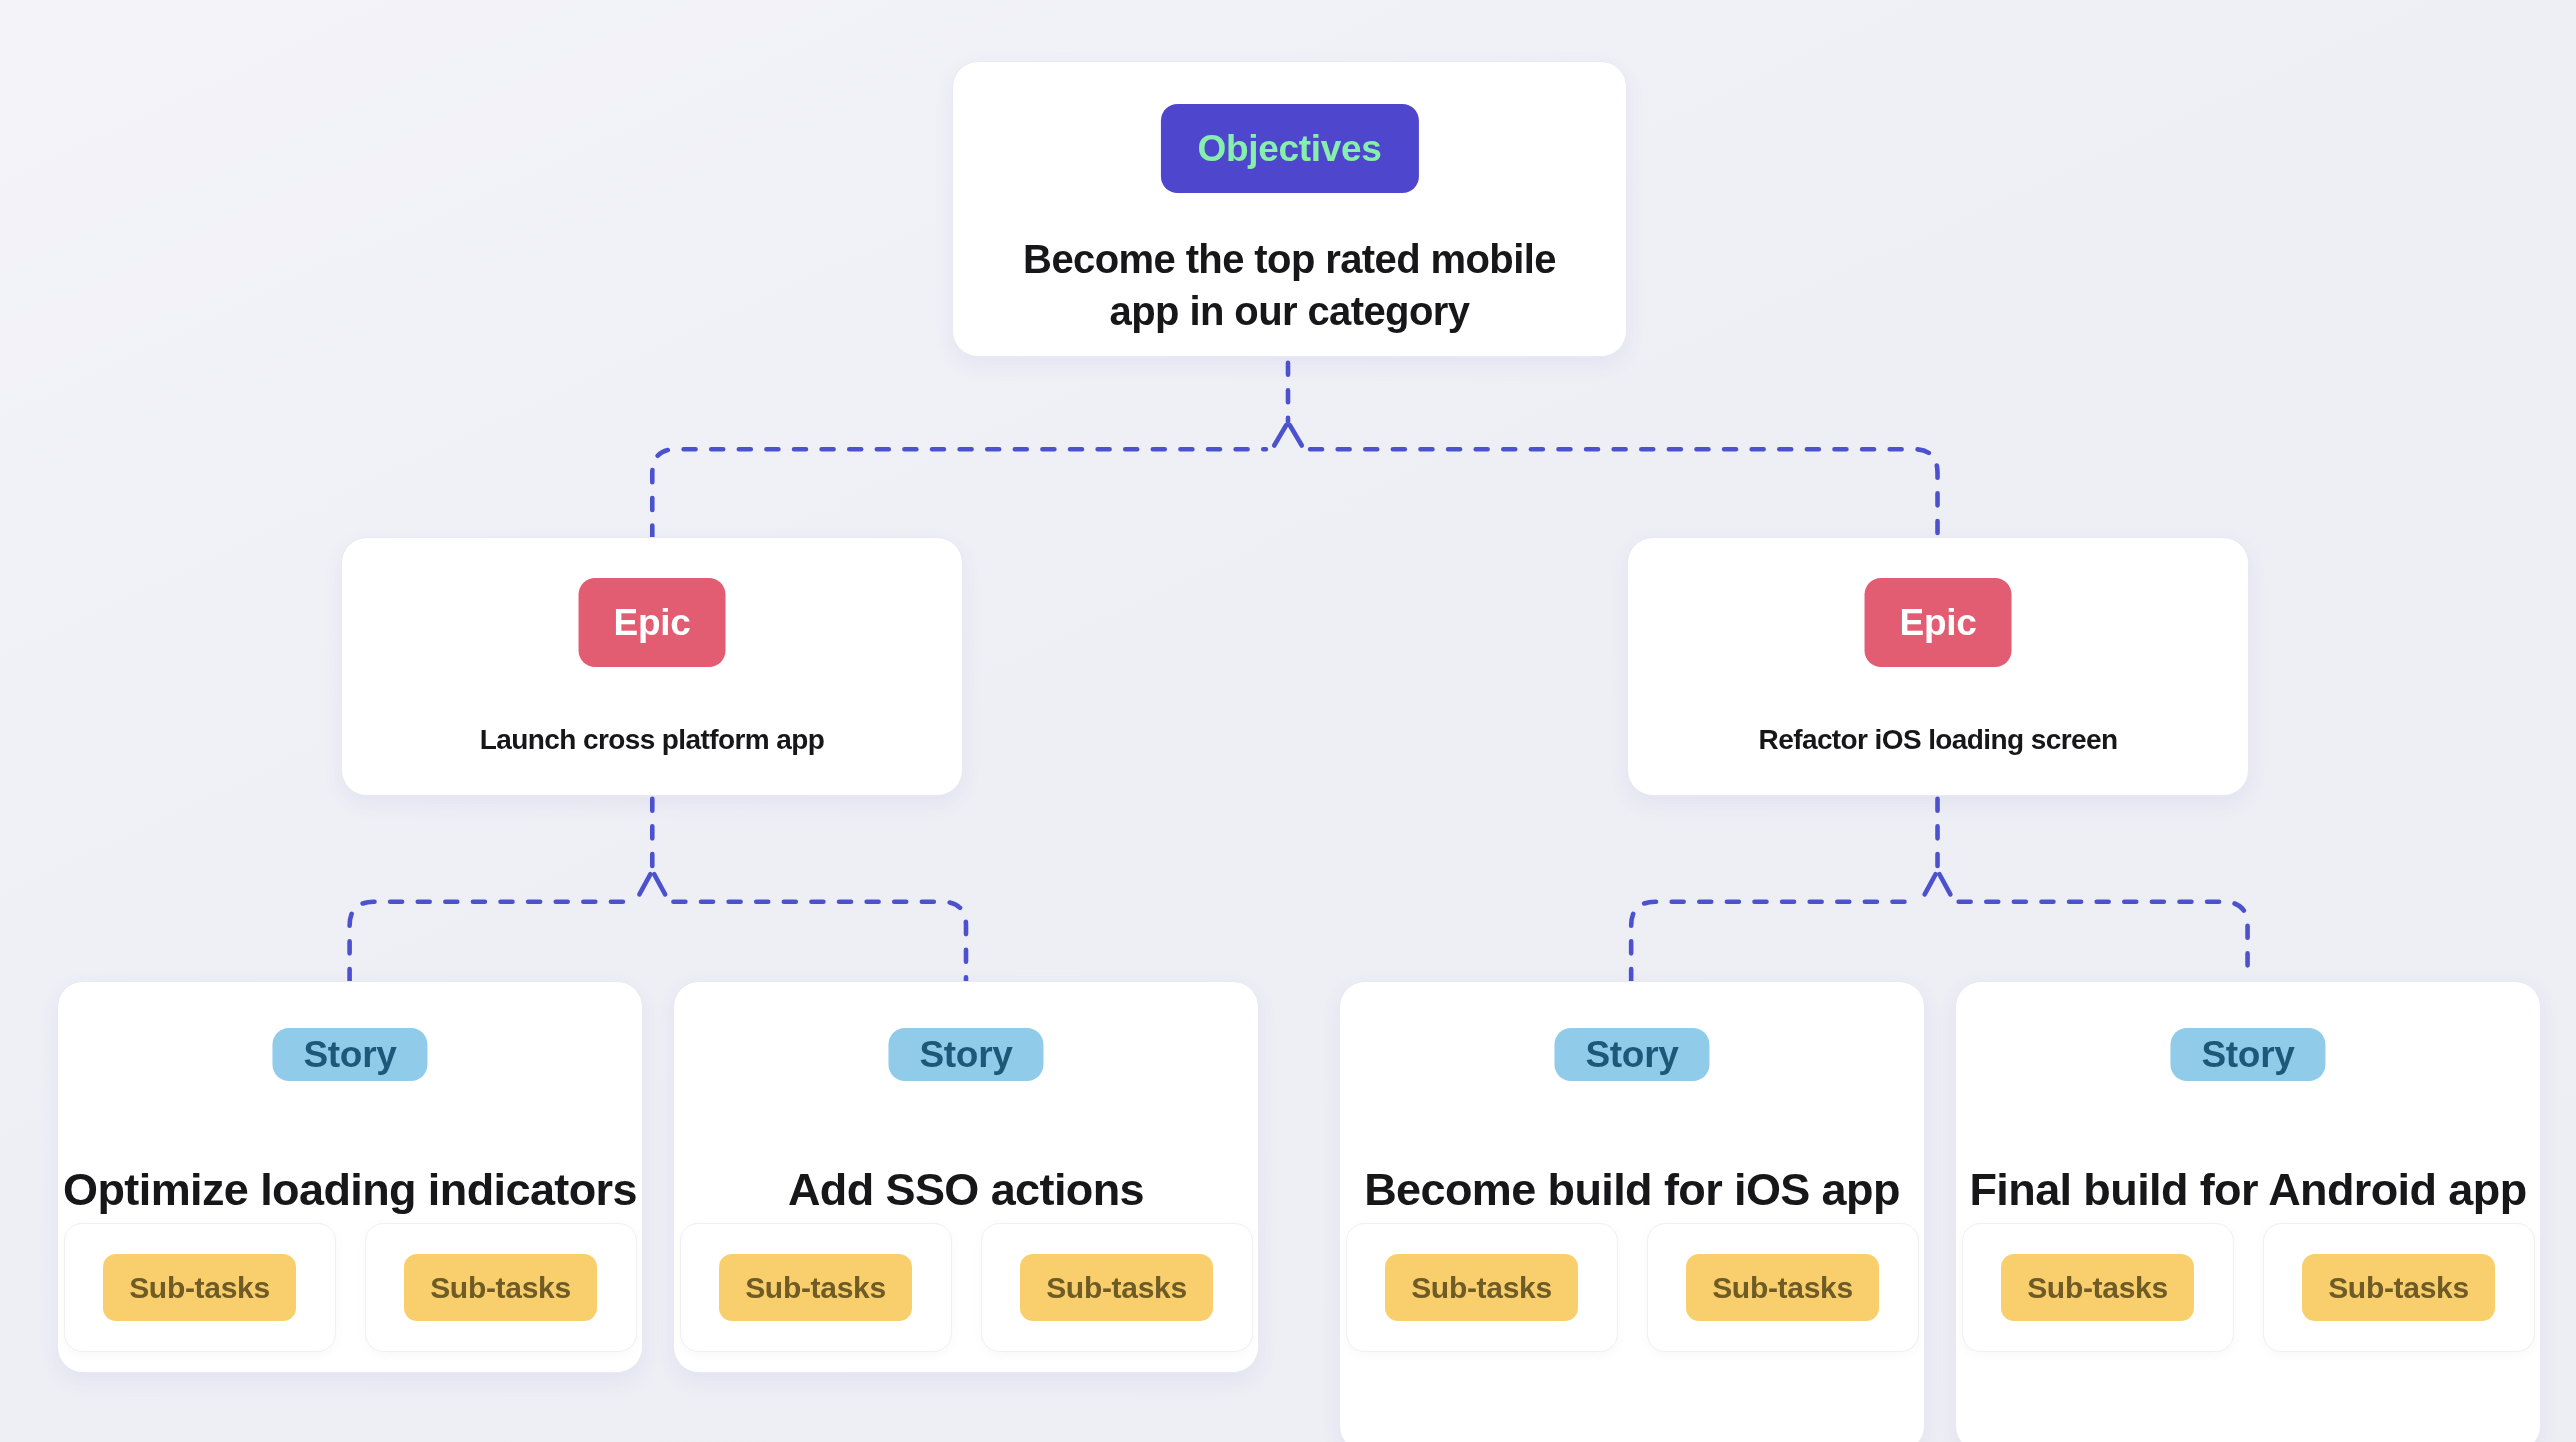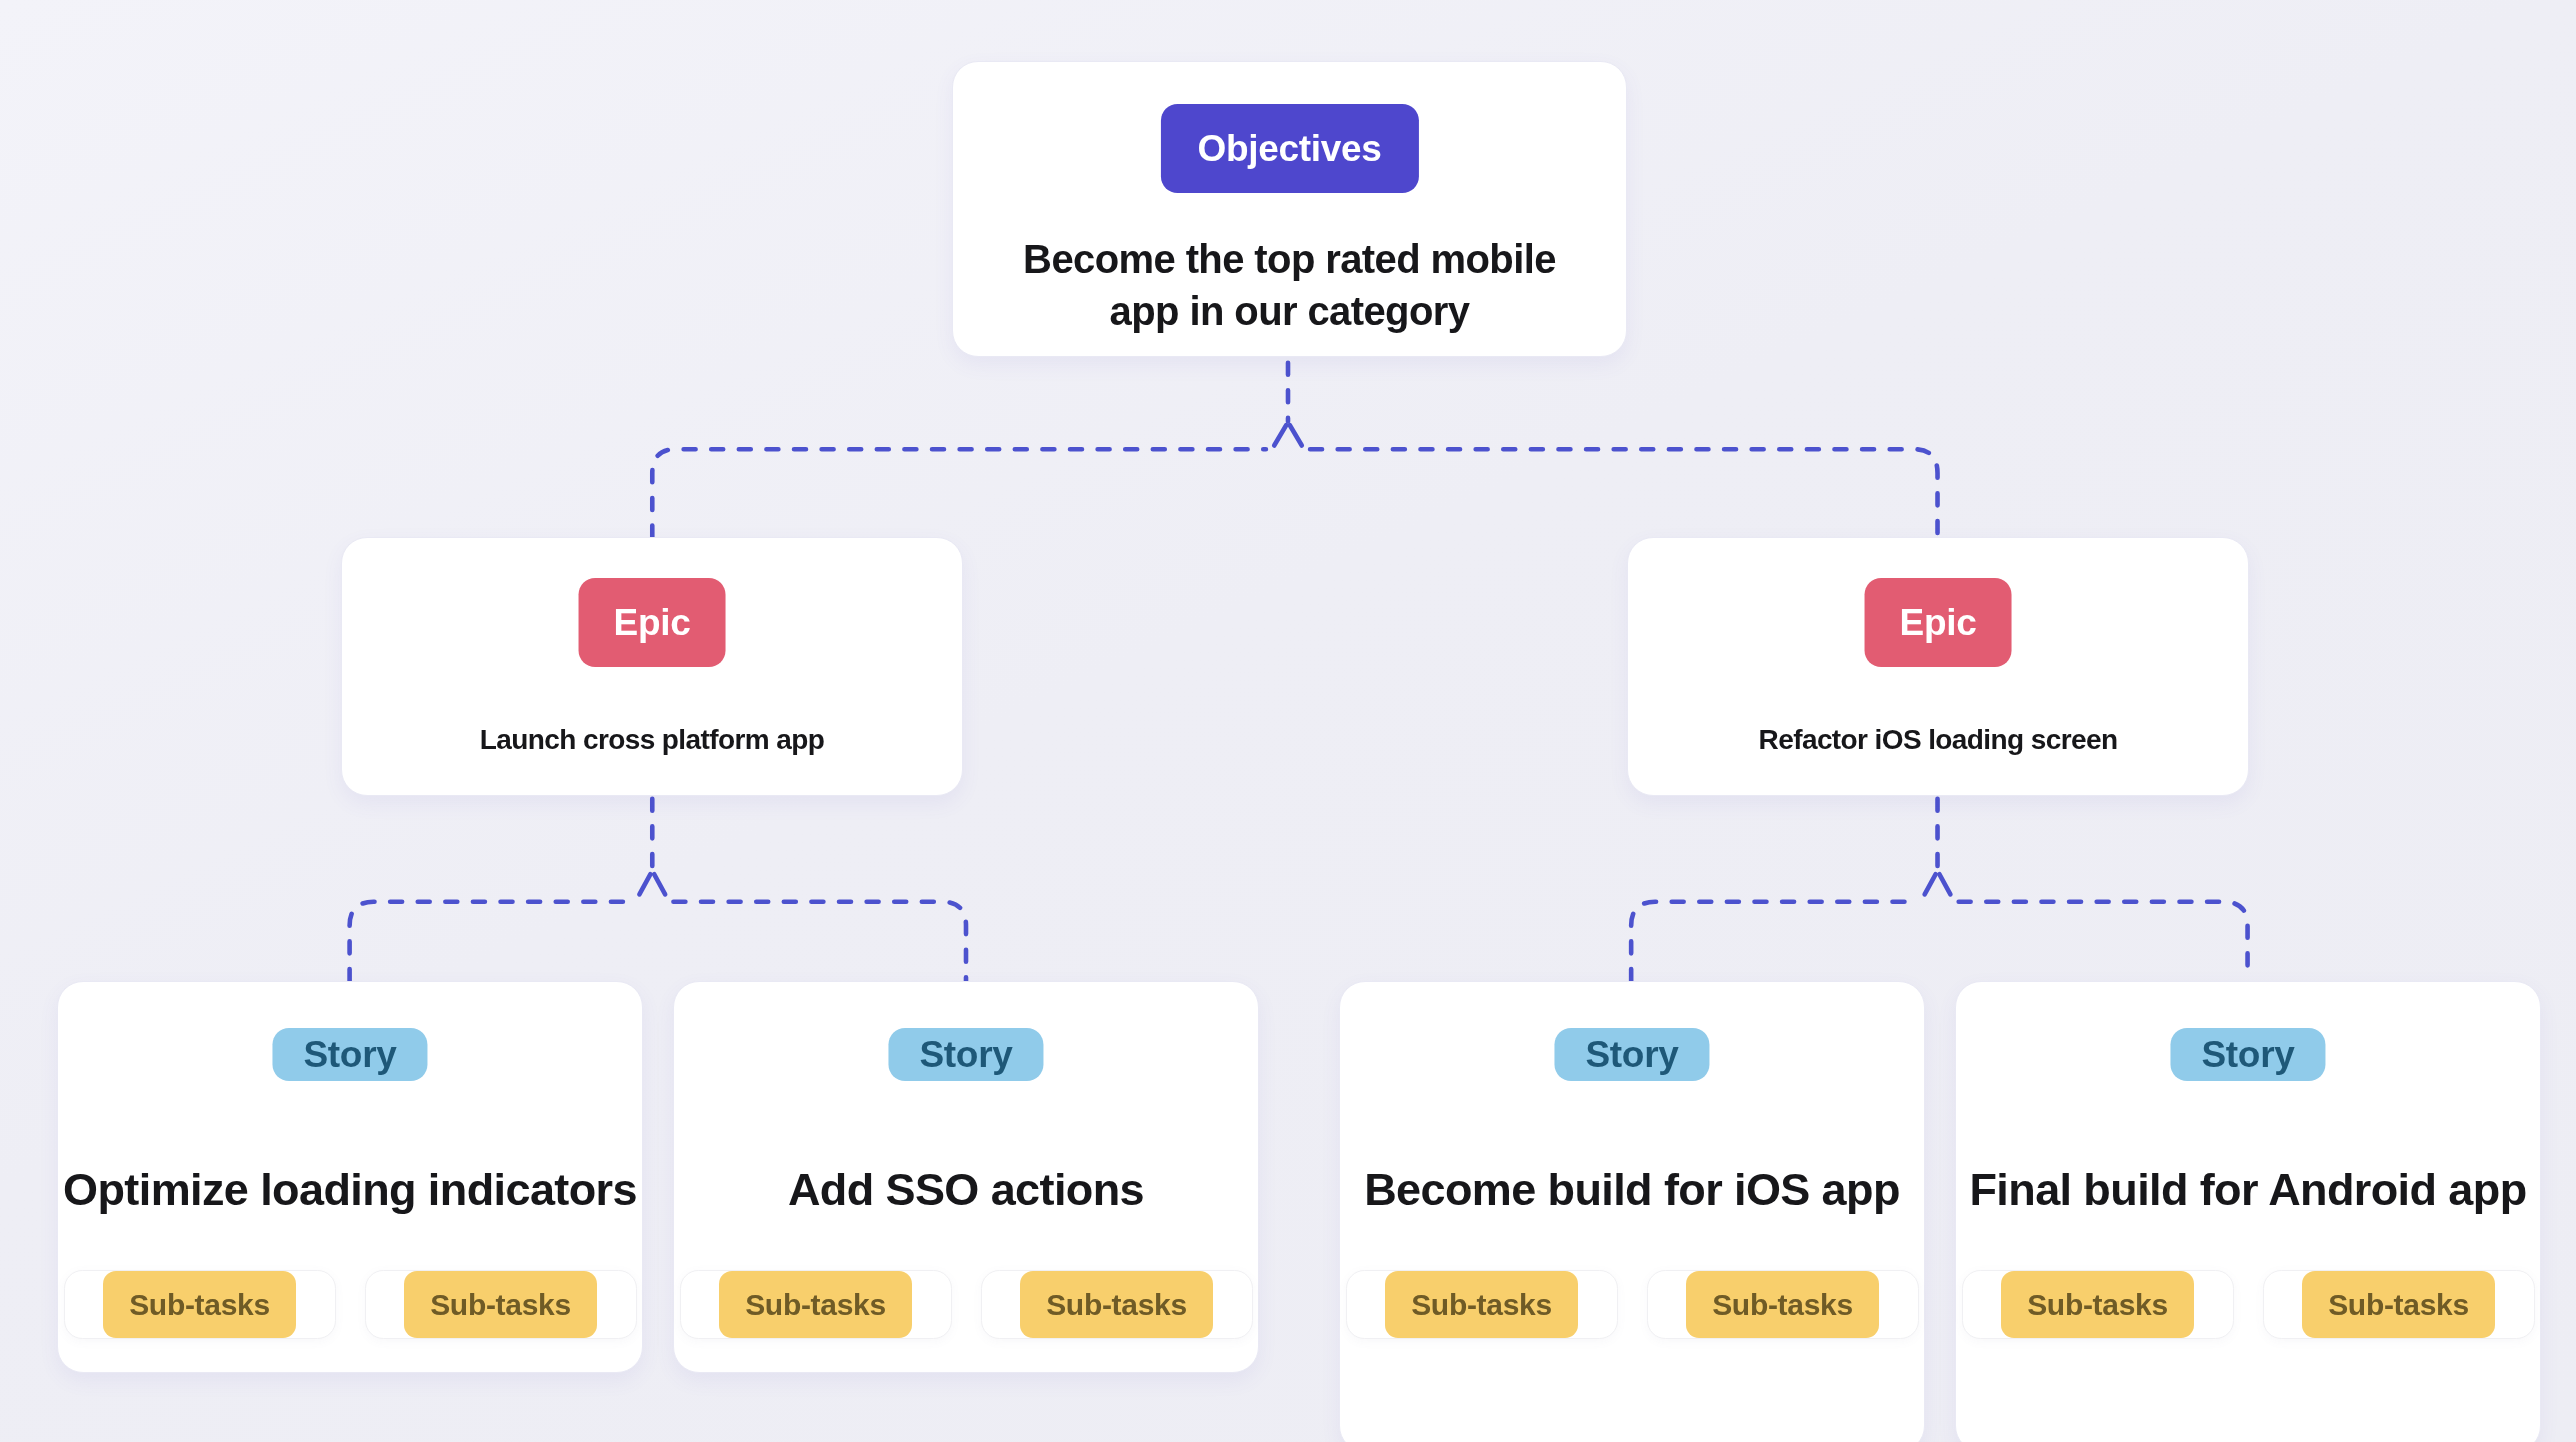--- a/index.html
+++ b/index.html
@@ -35,21 +35,21 @@
   .story-1{left:673px;top:981px;width:586px;height:392px;}
   .story-2{left:1339px;top:981px;width:586px;height:471px;}
   .story-3{left:1955px;top:981px;width:586px;height:471px;}
 
   .badge{
     position:absolute;left:50%;transform:translateX(-50%);
     display:inline-block;white-space:nowrap;
     font-weight:600;letter-spacing:-0.3px;
   }
   .badge-objective{
-    top:42px;background:var(--objective-badge);color:#ffffff;
+    top:42px;background:var(--objective-badge);color:#86efac;
     font-size:37px;line-height:1;padding:26px 37px;border-radius:16.6px;
   }
   .badge-epic{
     top:40px;background:var(--epic-badge);color:#FFFFFF;
     font-size:37px;line-height:1;padding:26px 35px;border-radius:16.6px;
   }
   .badge-story{
     top:46px;background:var(--story-badge);color:var(--story-badge-text);
     font-size:37px;line-height:1;padding:8px 31px;border-radius:16.6px;
   }
@@ -60,22 +60,22 @@
 
   .title{
     position:absolute;left:0;right:0;text-align:center;
     color:var(--title-color);font-weight:700;letter-spacing:-0.6px;
   }
   .title-objective{top:171px;font-size:40px;line-height:52px;}
   .title-epic{top:180px;font-size:28px;line-height:44px;}
   .title-story{top:186px;font-size:45px;line-height:44px;}
 
   .subtask-row{
-    position:absolute;left:5.5px;right:5.5px;top:228px;height:129px;
-    display:flex;gap:29px;align-items:flex-end;
+    position:absolute;left:5.5px;right:5.5px;top:241px;height:129px;
+    display:flex;gap:29px;
   }
   .subtask-card{
     flex:1;background:#FFFFFF;border:1.8px solid #F0F0F3;border-radius:18.4px;
     display:flex;align-items:center;justify-content:center;
     box-shadow:0 2.8px 9.2px rgba(120,120,160,0.05);
   }
 </style>
 </head>
 <body>
 

